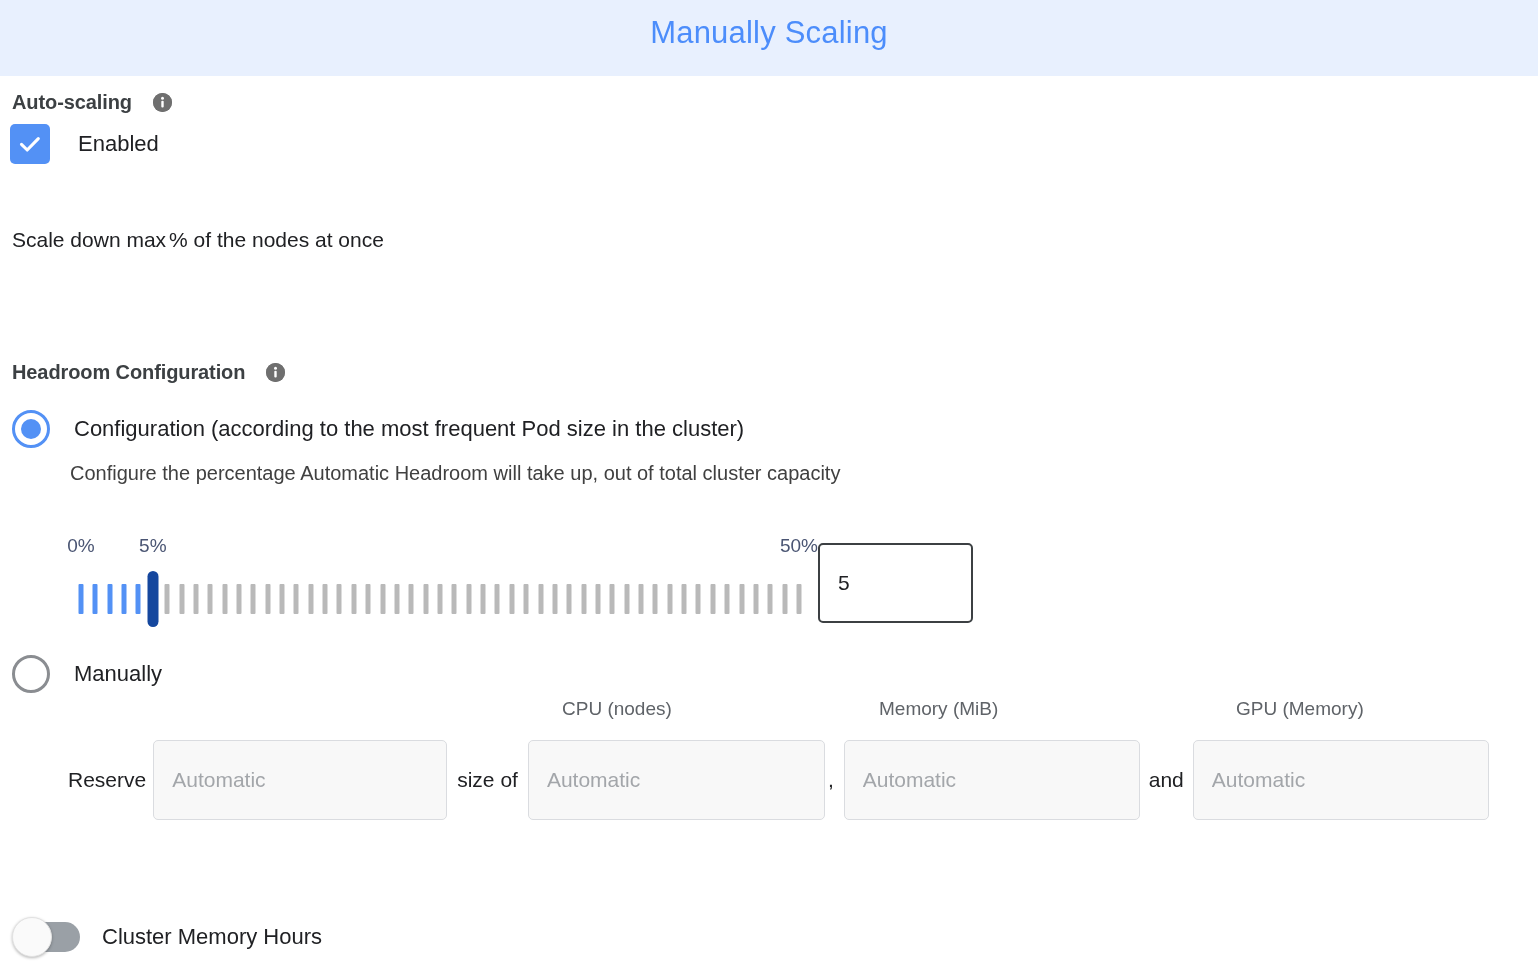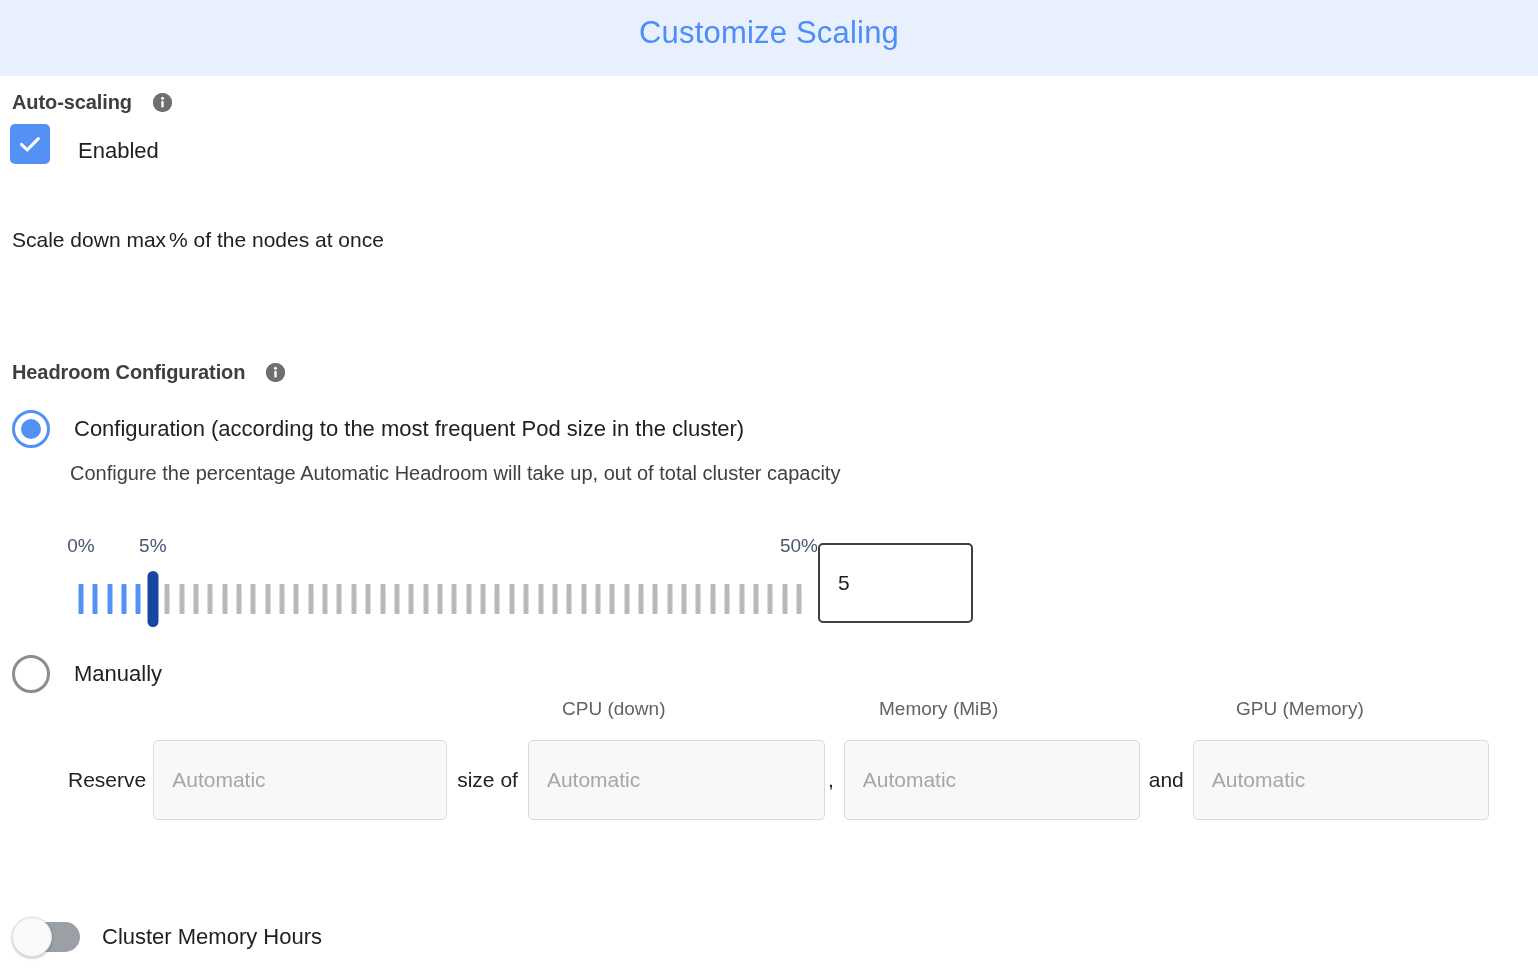--- a/index.html
+++ b/index.html
@@ -63,21 +63,21 @@
   .info-icon svg { display: block; }
 
   
   .autoscaling-head { position: absolute; left: 12px; top: 85px; }
 
   .enabled-row {
     position: absolute;
     left: 10px;
     top: 124px;
     display: flex;
-    align-items: flex-end;
+    align-items: center;
     gap: 28px;
   }
   .checkbox {
     width: 40px;
     height: 40px;
     border-radius: 5px;
     background: #5391f5;
     display: flex;
     align-items: center;
     justify-content: center;
@@ -286,21 +286,21 @@
     background: #fafafa;
     border: 1px solid #e2e2e2;
     box-shadow: 0 1px 3px rgba(0,0,0,.28);
   }
   .toggle-label { font-size: 22px; color: #202124; }
 </style>
 </head>
 <body>
 
 <div class="header">
-  <div class="header-title">Customize Scaling</div>
+  <div class="header-title">Manually Scaling</div>
 </div>
 
 <div class="section-head autoscaling-head">
   <span class="title">Auto-scaling</span>
   <span class="info-icon" title="info">
     <svg width="19" height="19" viewBox="0 0 19 19" aria-hidden="true">
       <circle cx="9.5" cy="9.5" r="9.5" fill="#6f6f6f"></circle>
       <circle cx="9.5" cy="5.2" r="1.5" fill="#ffffff"></circle>
       <rect x="8.3" y="7.8" width="2.4" height="6.6" rx="1" fill="#ffffff"></rect>
     </svg>
@@ -402,21 +402,21 @@
 </div>
 
 <input class="slider-value-input" type="text" value="5" style="">
 
 <div class="radio-row radio-manual">
   <span class="radio"></span>
   <span class="radio-label">Manually</span>
 </div>
 
 <div class="col-labels">
-  <span class="col-label" style="left:562px">CPU (down)</span>
+  <span class="col-label" style="left:562px">CPU (nodes)</span>
   <span class="col-label" style="left:879px">Memory (MiB)</span>
   <span class="col-label" style="left:1236px">GPU (Memory)</span>
 </div>
 
 <div class="reserve-row">
   <span class="reserve-text">Reserve</span>
 
   <input class="auto-input w1" type="text" placeholder="Automatic" style="">
 
   <span class="reserve-text sep-unitsof">size of</span>

